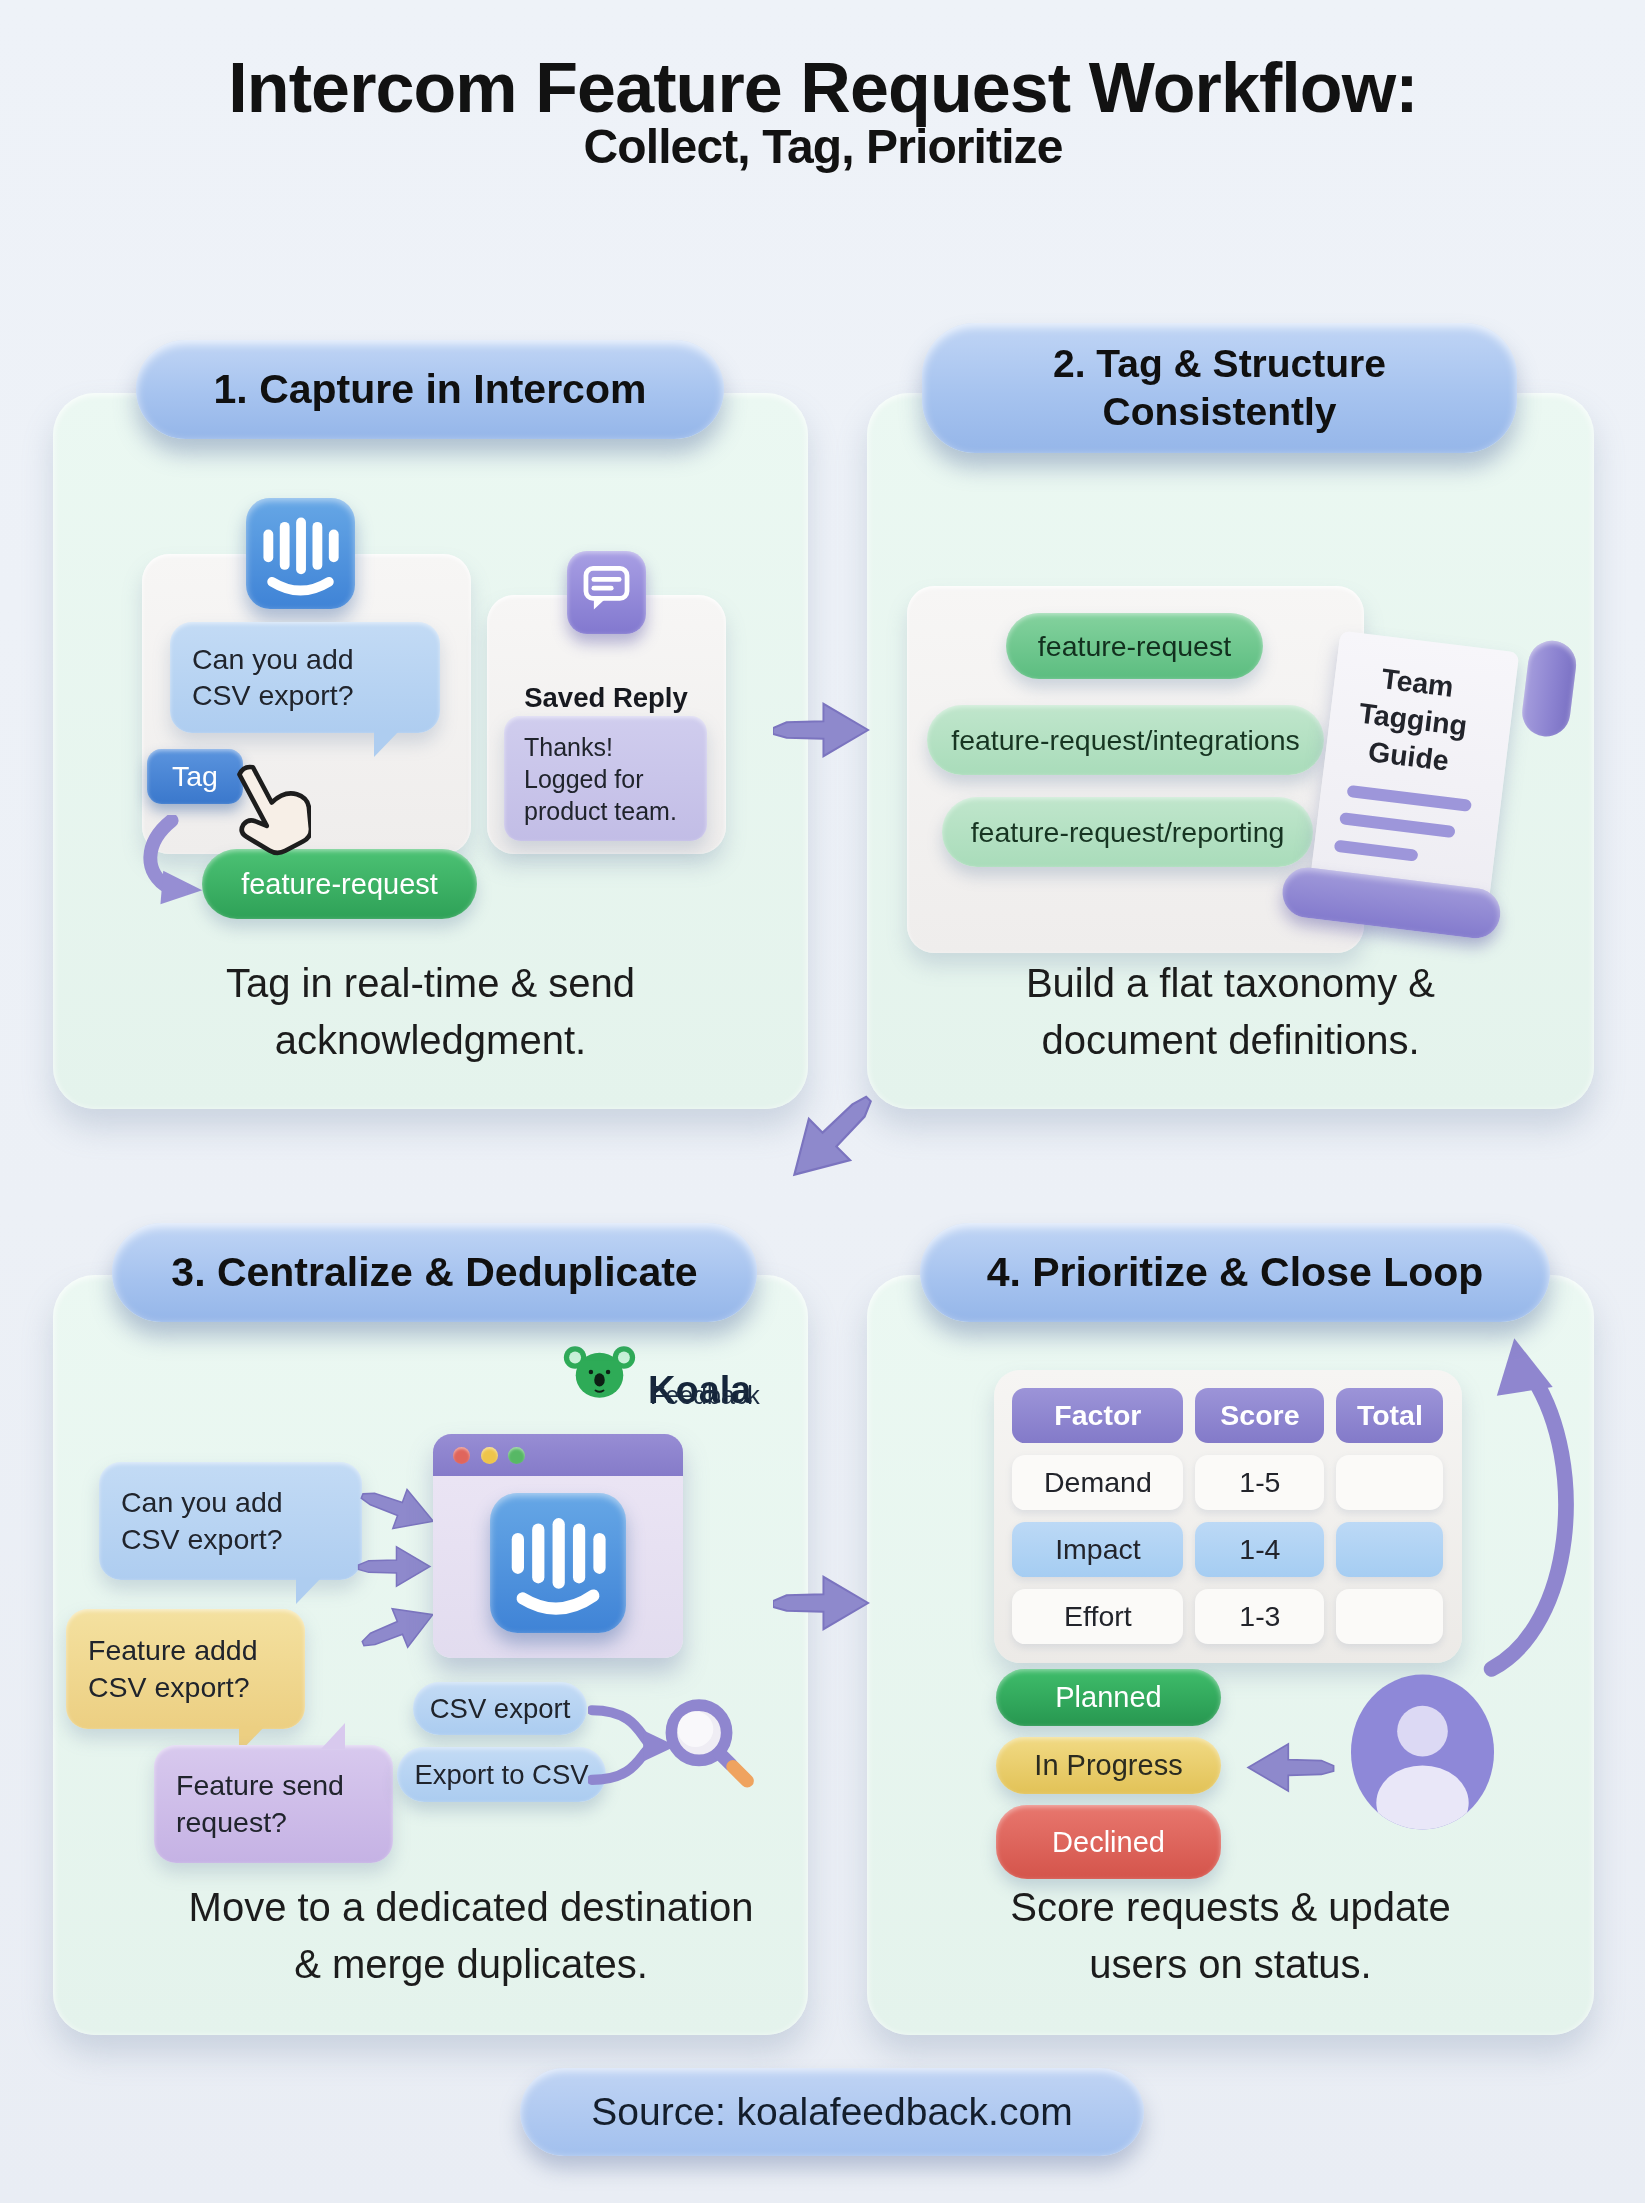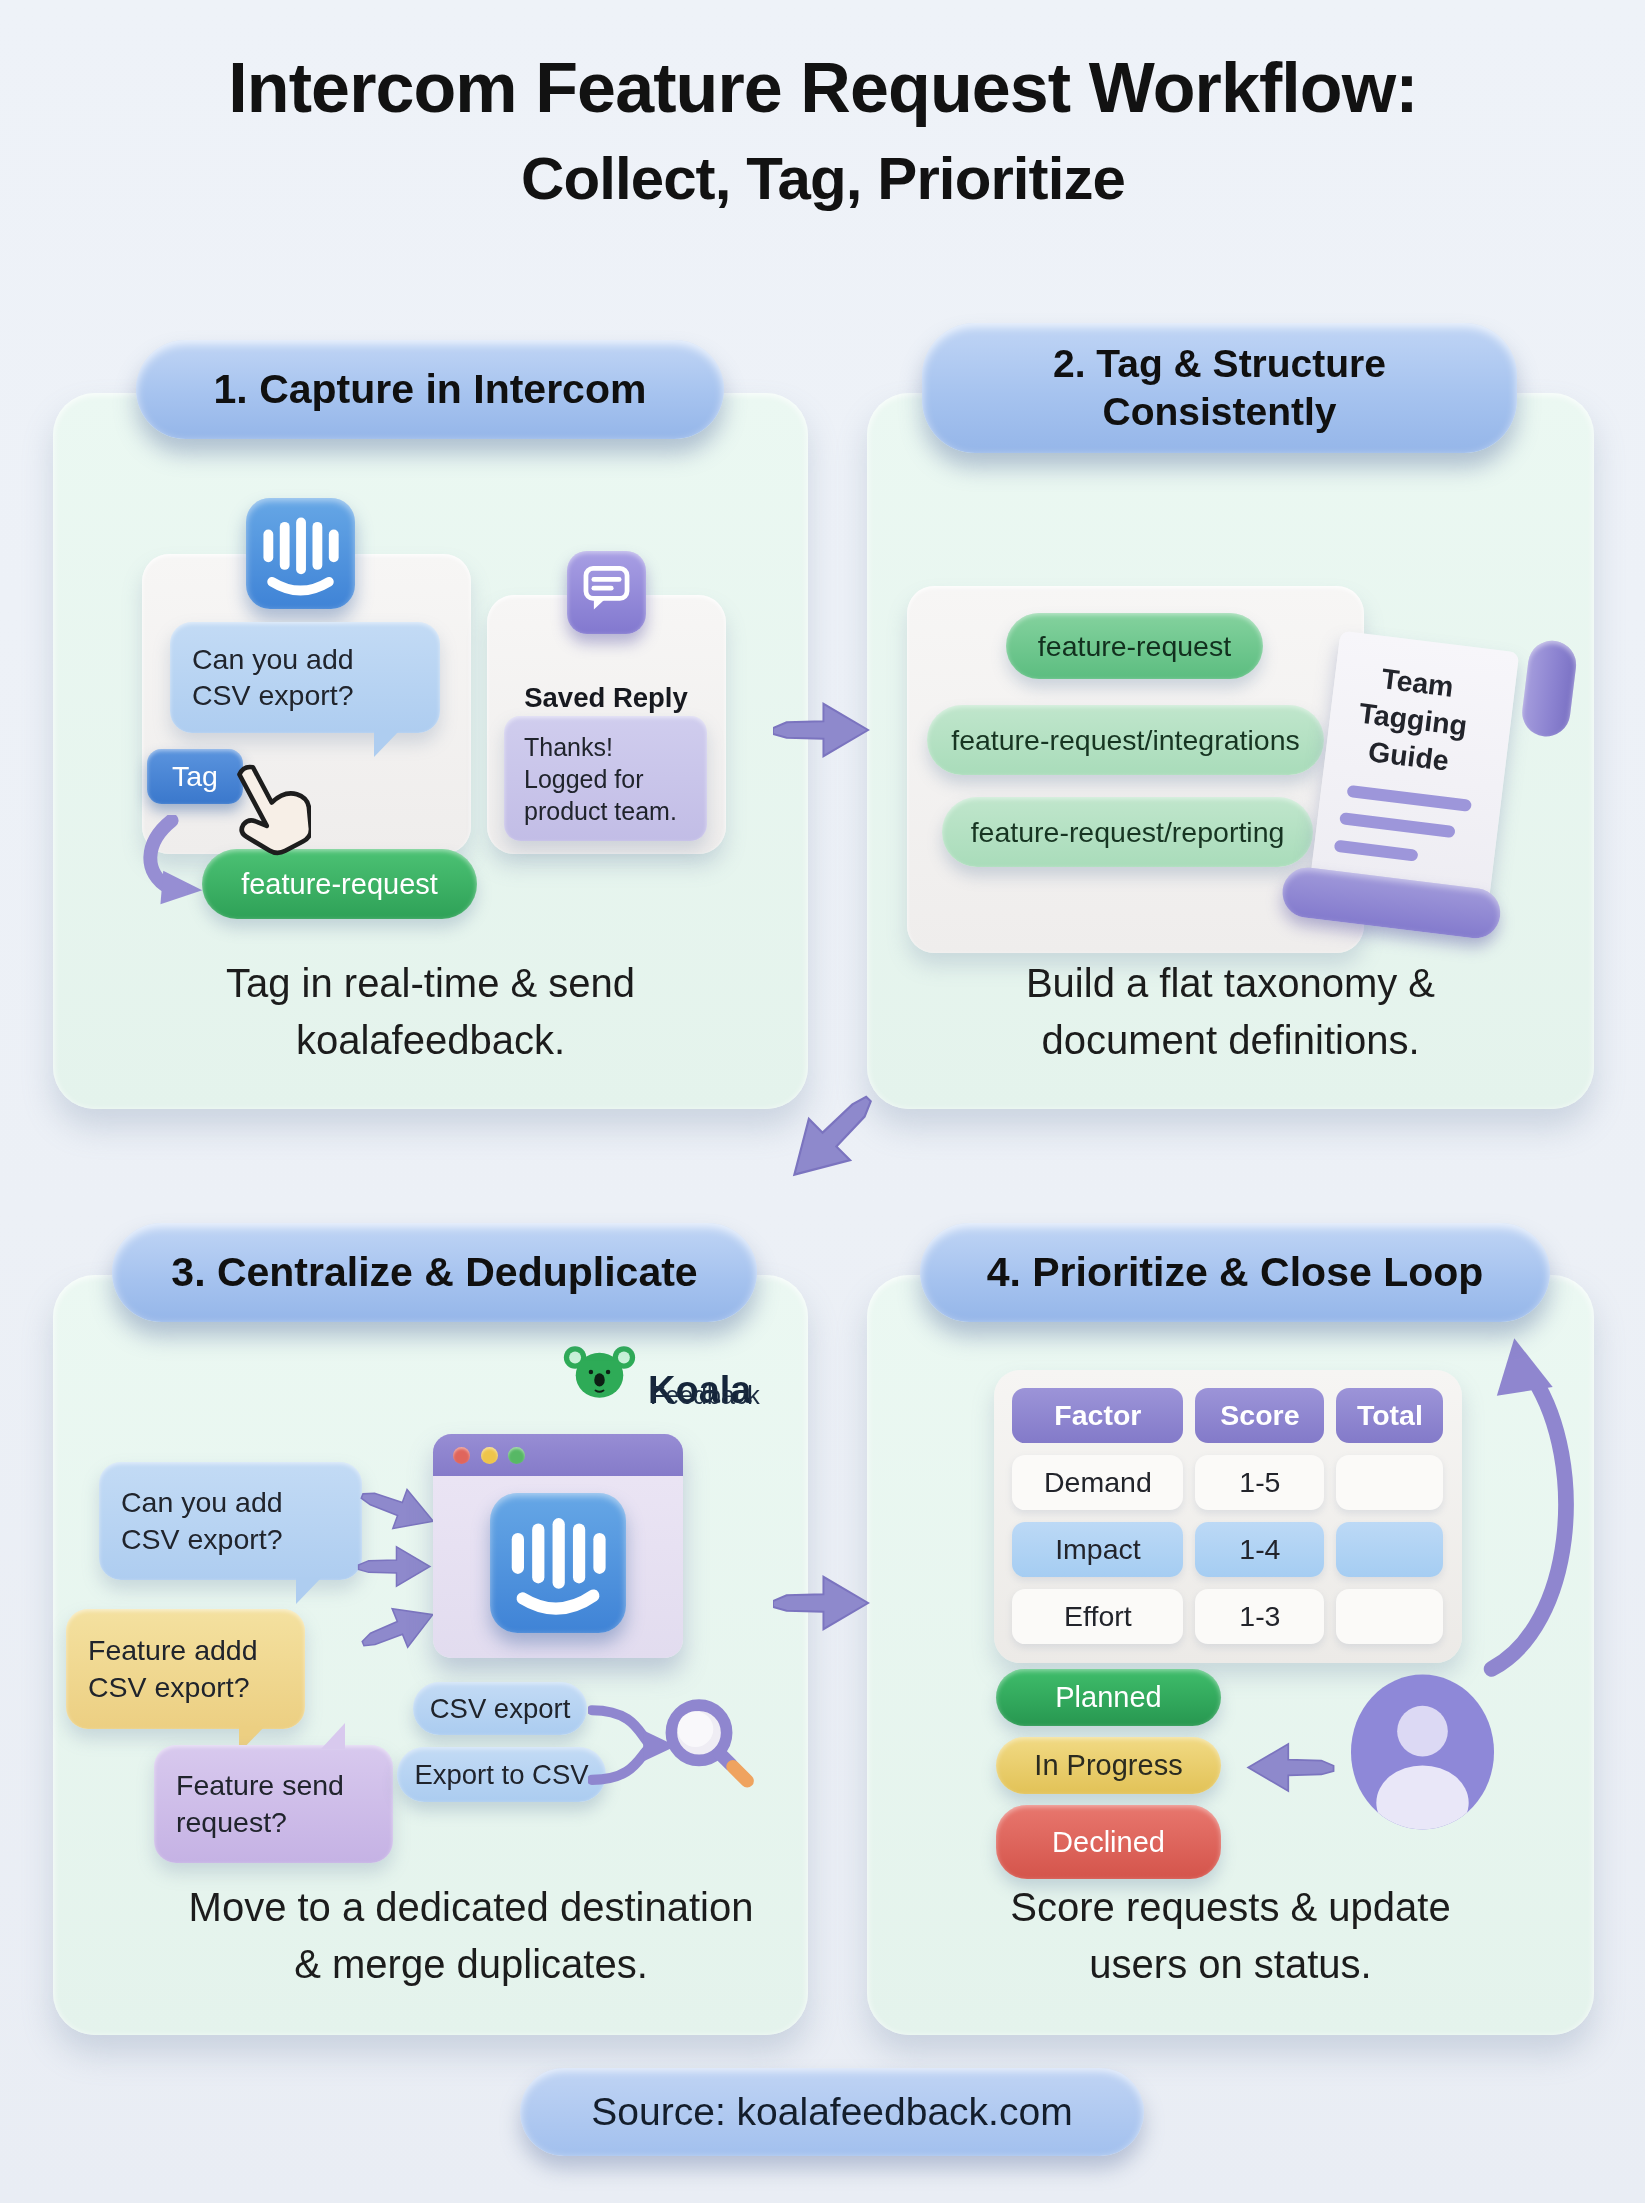--- a/index.html
+++ b/index.html
@@ -3,21 +3,21 @@
 <meta charset="utf-8">
 <style>
   html,body{margin:0;padding:0;background:#dfe5ee;}
   .stage{
     position:relative;width:1646px;height:2204px;margin:0 auto;
     background:linear-gradient(180deg,#eef2f8 0%,#ecf0f6 55%,#e9edf4 100%);
     font-family:"Liberation Sans",sans-serif;color:#1b1b1b;overflow:hidden;
   }
   .title{position:absolute;left:0;right:0;text-align:center;font-weight:800;color:#121212;letter-spacing:-0.9px;}
   #title1{top:48px;font-size:70px;}
-  #title2{top:144px;font-size:60px;}
+  #title2{top:119px;font-size:48px;}
 
   .panel{position:absolute;border-radius:42px;
     background:linear-gradient(180deg,#ebf8f2 0%,#e4f3ec 100%);
     box-shadow:0 18.4px 31px rgba(128,148,176,.30), inset 0 1.8px 7.3px rgba(255,255,255,.9);}
   .hdr{position:absolute;z-index:5;border-radius:53px;text-align:center;color:#101010;font-weight:700;
     background:linear-gradient(180deg,#c0d5f5 0%,#a6c3ef 55%,#95b6e9 100%);
     box-shadow:0 14.7px 22px rgba(104,126,168,.45), inset 0 3.7px 9.2px rgba(255,255,255,.75);
     display:flex;flex-direction:column;justify-content:center;line-height:1.22;}
   .hdr{font-size:41px;}
 
@@ -159,21 +159,21 @@
       <path d="M34 60 v14 l15 -14" fill="#ffffff"></path>
     </svg>
   </div>
   <div class="sr-title" style="left:492px;top:681px;width:228px;">Saved Reply Template</div>
   <div class="bubble lavender" style="left:504px;top:716px;width:163px;min-height:103px;padding:11px 20px;">
     <span>Thanks! Logged for product team.</span>
   </div>
 
   <div class="caption" style="left:53px;top:955px;width:755px;">
     <span class="nowrap">Tag in real-time &amp; send</span><br>
-    <span class="nowrap">koalafeedback.</span>
+    <span class="nowrap">acknowledgment.</span>
   </div>
 
   <svg class="absvg" style="left:773px;top:694px;width:97px;height:72px;z-index:6;" viewBox="0 0 100 70">
     <polygon points="0,33 14,27 52,26 52,8 98,35 52,62 52,44 14,43 0,39" fill="#8e89cc" stroke="#7b74bf" stroke-width="2"></polygon>
   </svg>
 
   <div class="panel" style="left:867px;top:393px;width:727px;height:716px;"></div>
   <div class="hdr" style="left:922px;top:323px;width:595px;height:130px;font-size:39px;">
     <span>2. Tag &amp; Structure</span>
     <span>Consistently</span>

